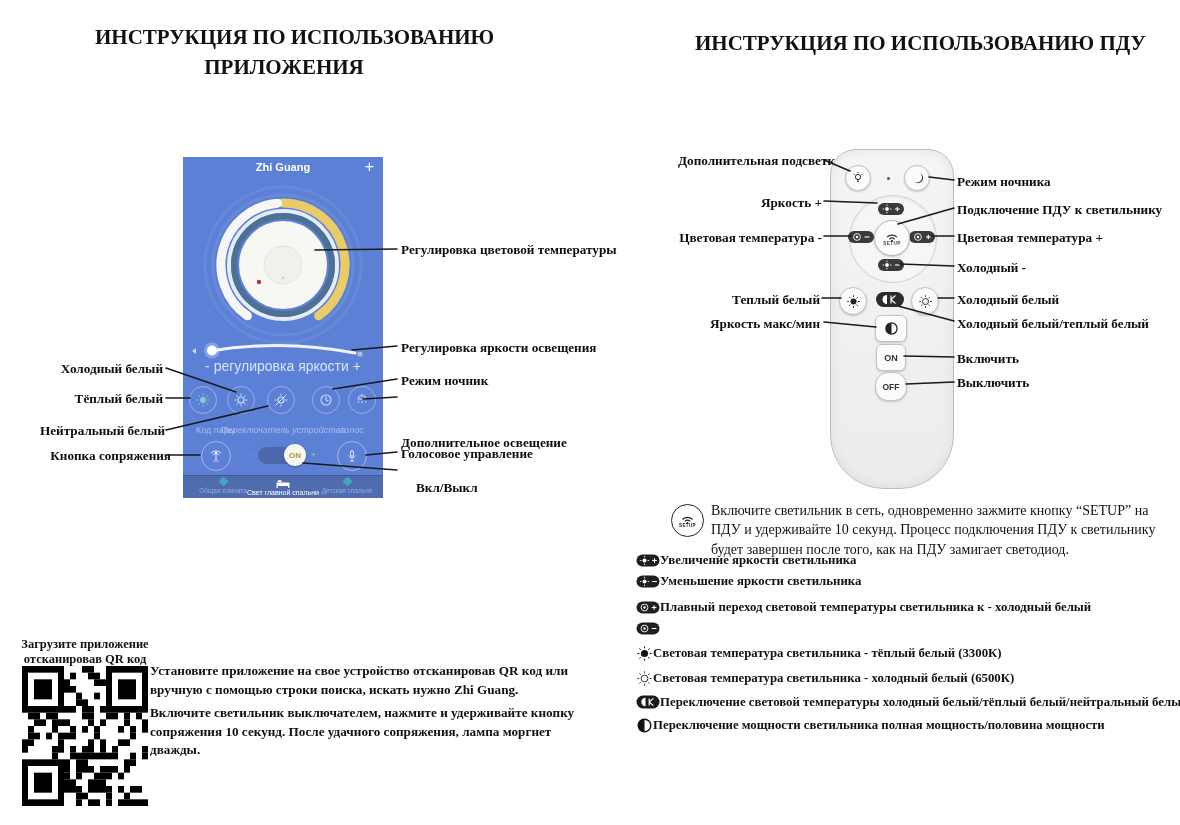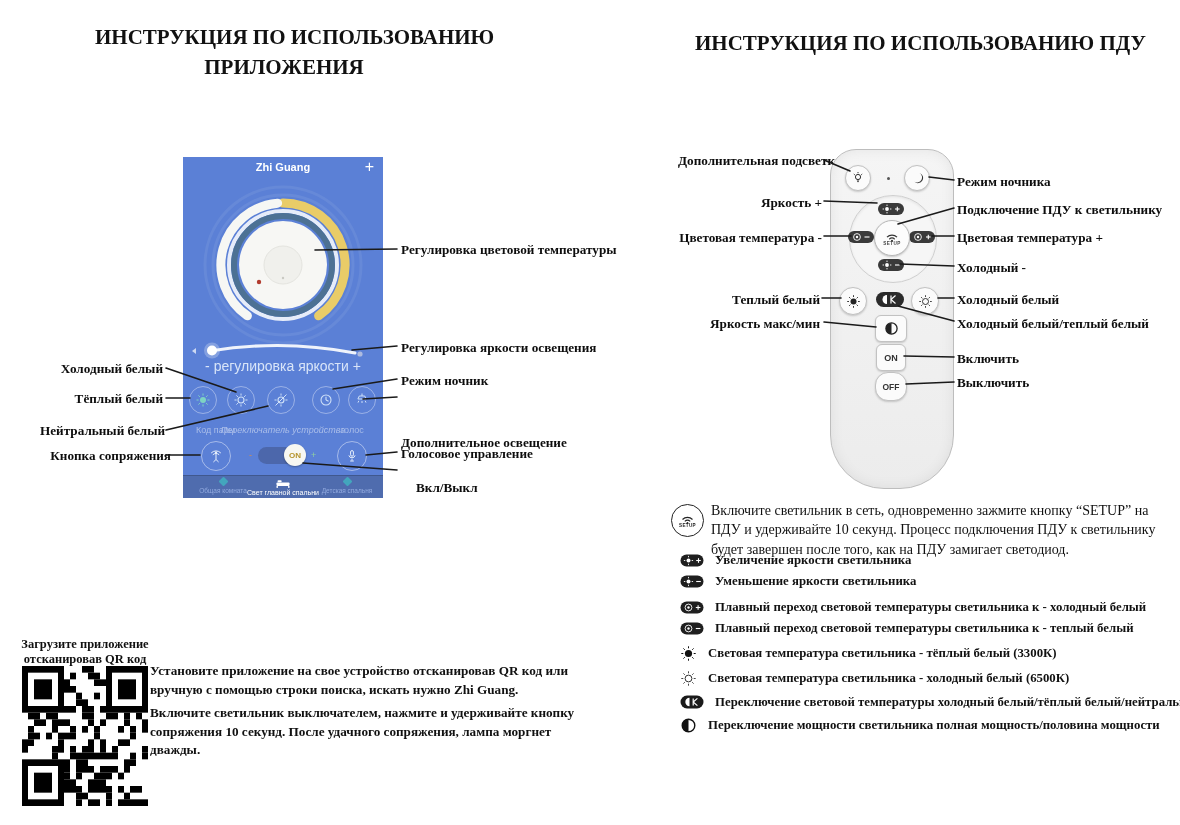--- a/index.html
+++ b/index.html
@@ -53,21 +53,21 @@
              border:1px solid #b8b8b8;display:flex;flex-direction:column;align-items:center;justify-content:center;
              box-shadow:0 1px 2px rgba(0,0,0,.2);}
   .setup-txt{font-family:"Liberation Sans",sans-serif;font-size:4.6px;letter-spacing:.4px;color:#444;font-weight:bold;margin-top:-1px;}
   .onoff{font-family:"Liberation Sans",sans-serif;font-weight:bold;color:#333;}
 
   
   .setup-icon{position:absolute;left:671px;top:504px;width:31px;height:31px;border:1.6px solid #222;border-radius:50%;
               display:flex;flex-direction:column;align-items:center;justify-content:center;z-index:2;}
   .setup-icon .t{font-family:"Liberation Sans",sans-serif;font-size:4.6px;font-weight:bold;color:#222;margin-top:-1px;letter-spacing:.3px;}
   .setup-note{position:absolute;left:711px;top:501px;width:448px;font-weight:normal;font-size:14px;line-height:1.38;}
-  .leg-row{position:absolute;left:680px;display:flex;align-items:center;gap:11px;height:18px;z-index:2;}
+  .leg-row{position:absolute;left:636px;display:flex;align-items:center;height:18px;z-index:2;}
   .leg-txt{font-weight:bold;font-size:12.8px;white-space:nowrap;}
 </style>
 </head>
 <body>
 
 <div class="page">
 
   <div class="title" style="left:95px;top:22px;width:378px;">
     <div>ИНСТРУКЦИЯ ПО ИСПОЛЬЗОВАНИЮ</div>
     <div>ПРИЛОЖЕНИЯ</div>
@@ -575,21 +575,20 @@
       </svg>
     <span class="leg-txt">Плавный переход световой температуры светильника к - холодный белый</span>
   </div>
   <div class="leg-row" style="top:619px;">
     <svg width="24" height="13">
         <rect x=".5" y=".5" width="23" height="12" rx="6.2" fill="#1f1f1f"></rect>
         <circle cx="8.5" cy="6.5" r="3.4" fill="none" stroke="#fff" stroke-width=".9"></circle>
         <circle cx="8.5" cy="6.5" r="1.2" fill="#fff"></circle>
         <line x1="15.8" y1="6.5" x2="20.4" y2="6.5" stroke="#fff" stroke-width="1.1"></line>
       </svg>
-    <span class="leg-txt">Плавный переход световой температуры светильника к - теплый белый</span>
   </div>
   <div class="leg-row" style="top:644px;">
     <svg width="17" height="17">
         <circle cx="8.5" cy="8.5" r="3.6" fill="#111"></circle>
         <g stroke="#111" stroke-width="1">
           <line x1="8.5" y1="1.3" x2="8.5" y2="3.3"></line>
           <line x1="8.5" y1="13.7" x2="8.5" y2="15.7"></line>
           <line x1="1.3" y1="8.5" x2="3.3" y2="8.5"></line>
           <line x1="13.7" y1="8.5" x2="15.7" y2="8.5"></line>
           <line x1="3.4" y1="3.4" x2="4.8" y2="4.8"></line>

